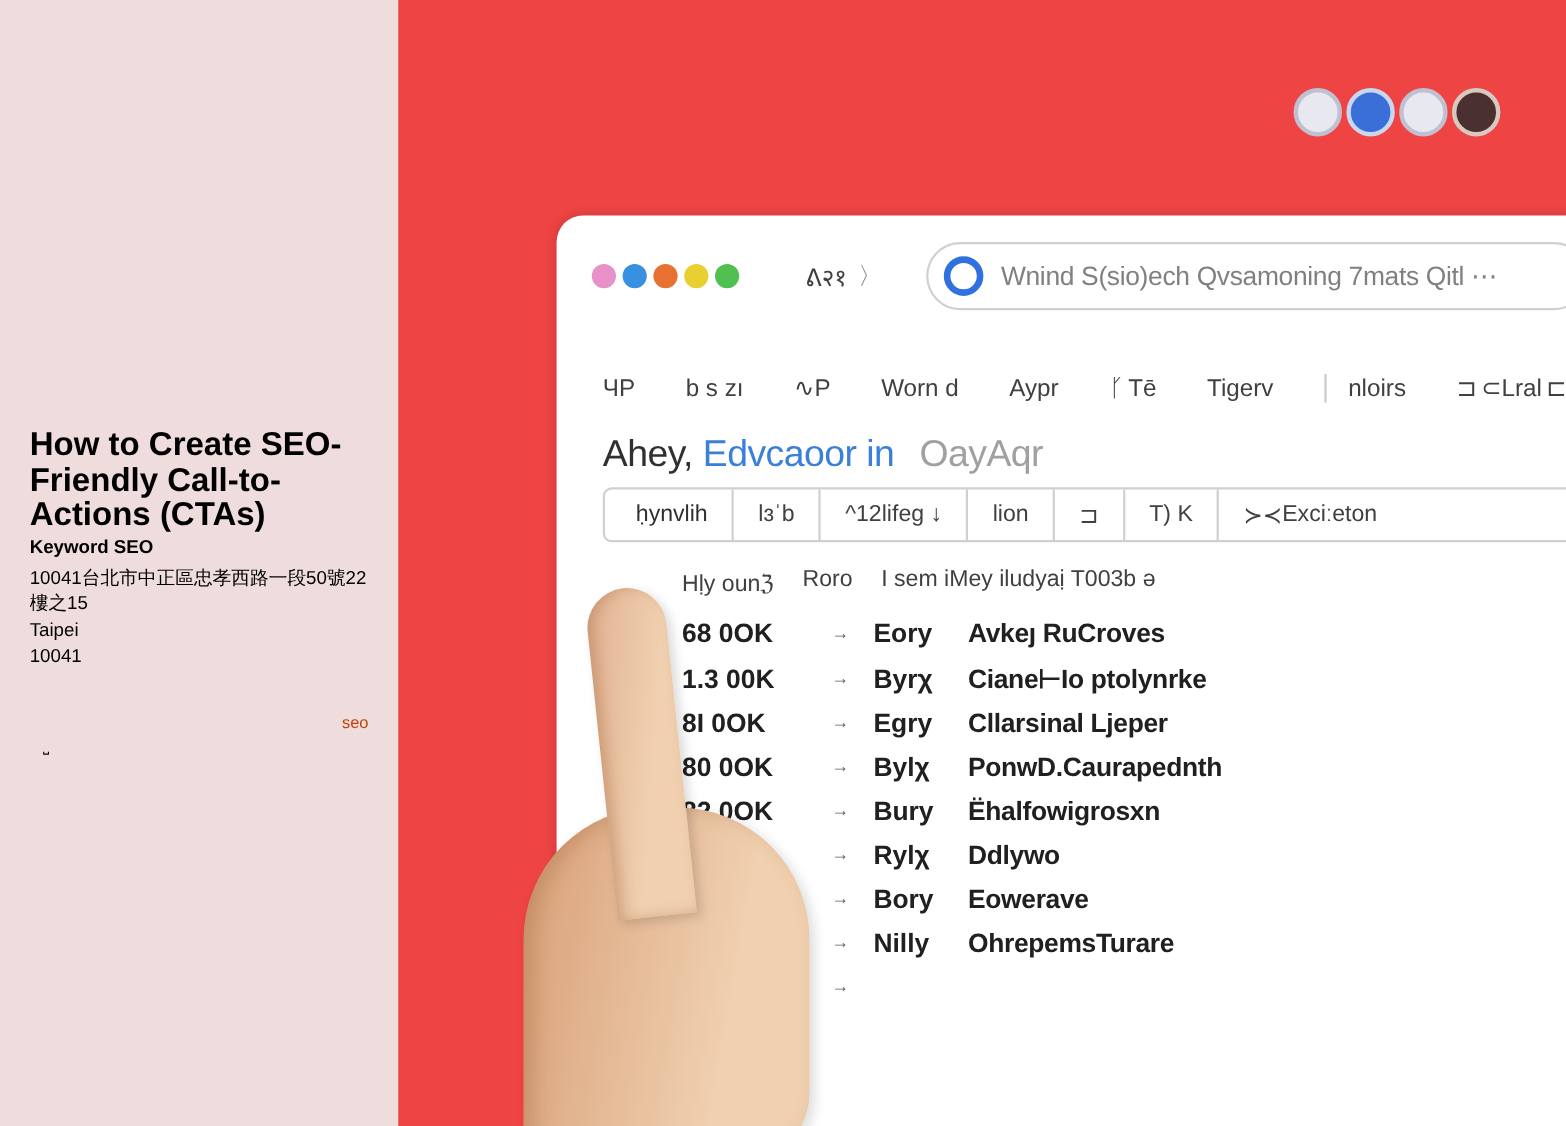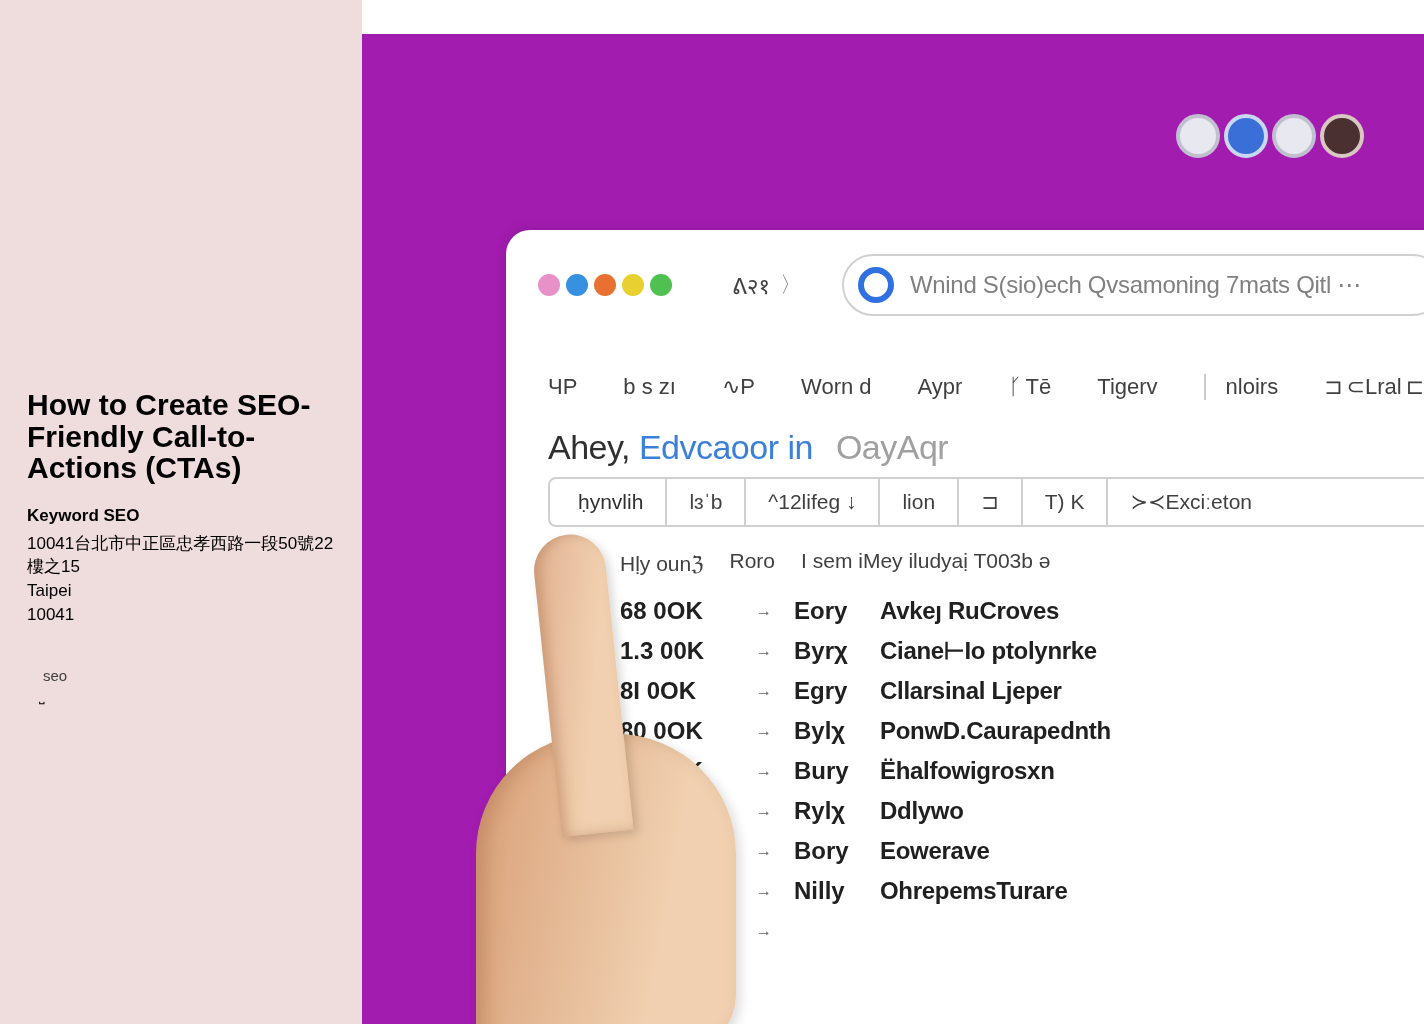--- a/index.html
+++ b/index.html
@@ -18,51 +18,51 @@
       width: 362px;
       background: #efdcdc;
       padding: 389px 27px 0 27px;
       position: relative;
     }
     .page-title {
       font-size: 30px;
       font-weight: bold;
       color: #000;
       line-height: 1.05;
-      margin-bottom: 22px;
+      margin-bottom: 4px;
     }
     .keyword-label {
       font-size: 17px;
       font-weight: bold;
       color: #000;
       margin-bottom: 6px;
     }
     .meta-line {
       font-size: 17px;
       color: #000;
       line-height: 1.4;
       word-break: break-all;
     }
     .seo-badge {
       font-size: 15px;
-      color: #404040;
+      color: #c2410c;
       margin-top: 40px;
-      margin-left: 16px;
+      margin-left: 4px;
+      text-align: right;
     }
     .seo-glyph {
       margin-left: 12px;
       margin-top: 4px;
       font-size: 14px;
     }
     .main {
       flex: 1;
-      background: #a21caf;
+      background: #ef4444;
       position: relative;
       overflow: hidden;
-      margin-top: 34px;
     }
     .logo-banner {
       position: absolute;
       top: 80px;
       right: 60px;
       display: flex;
       gap: 4px;
       align-items: center;
     }
     .logo-circle {

